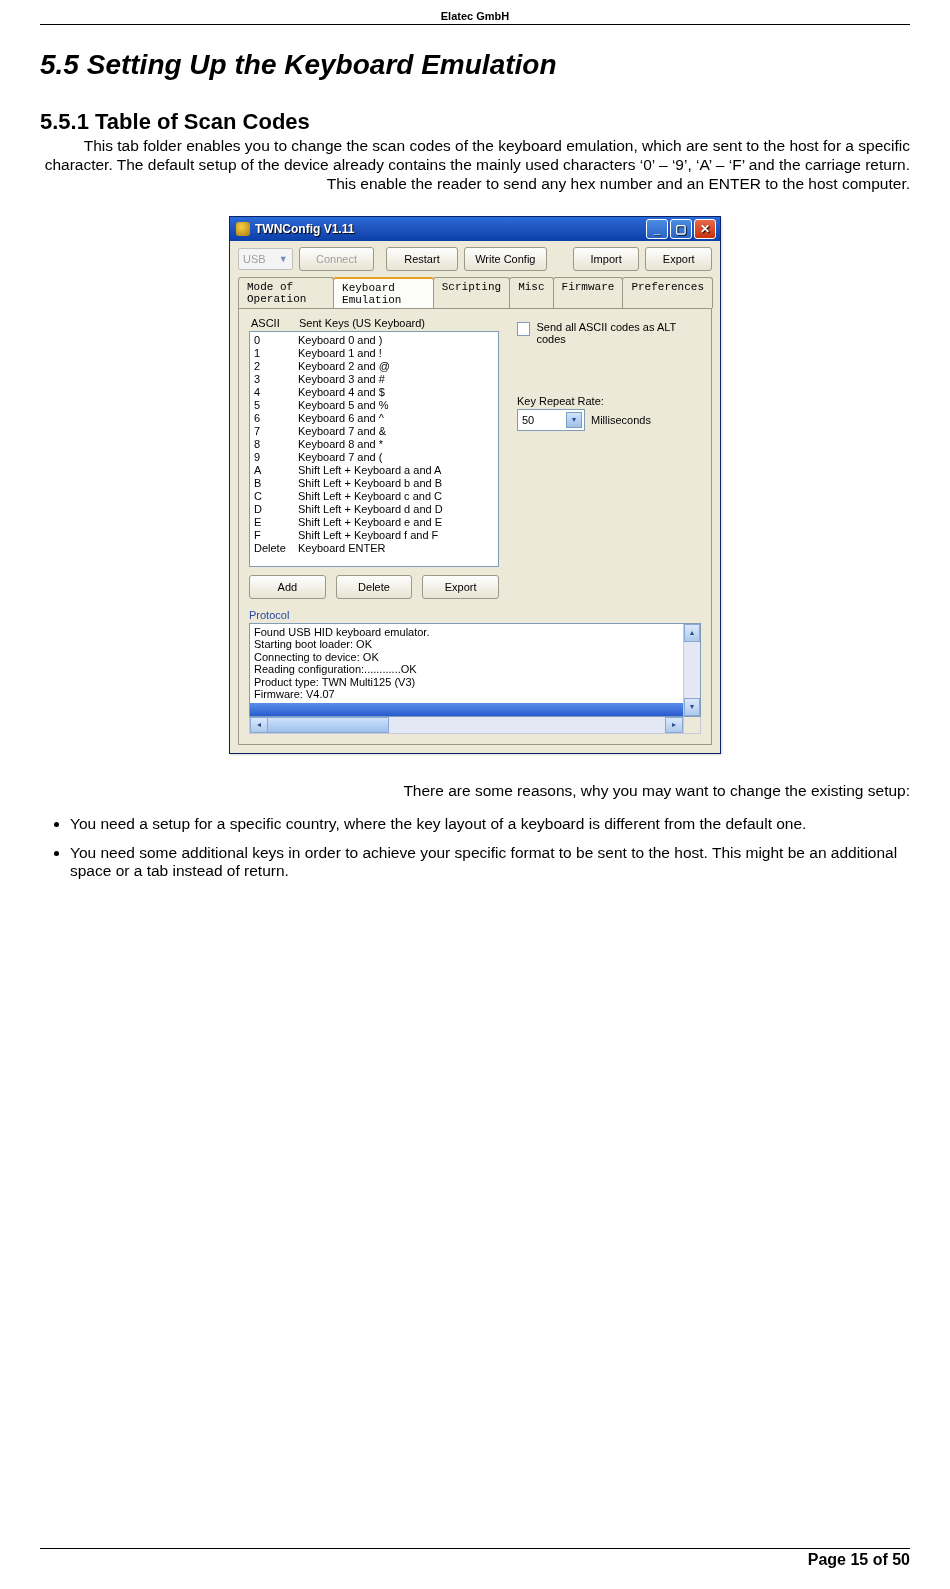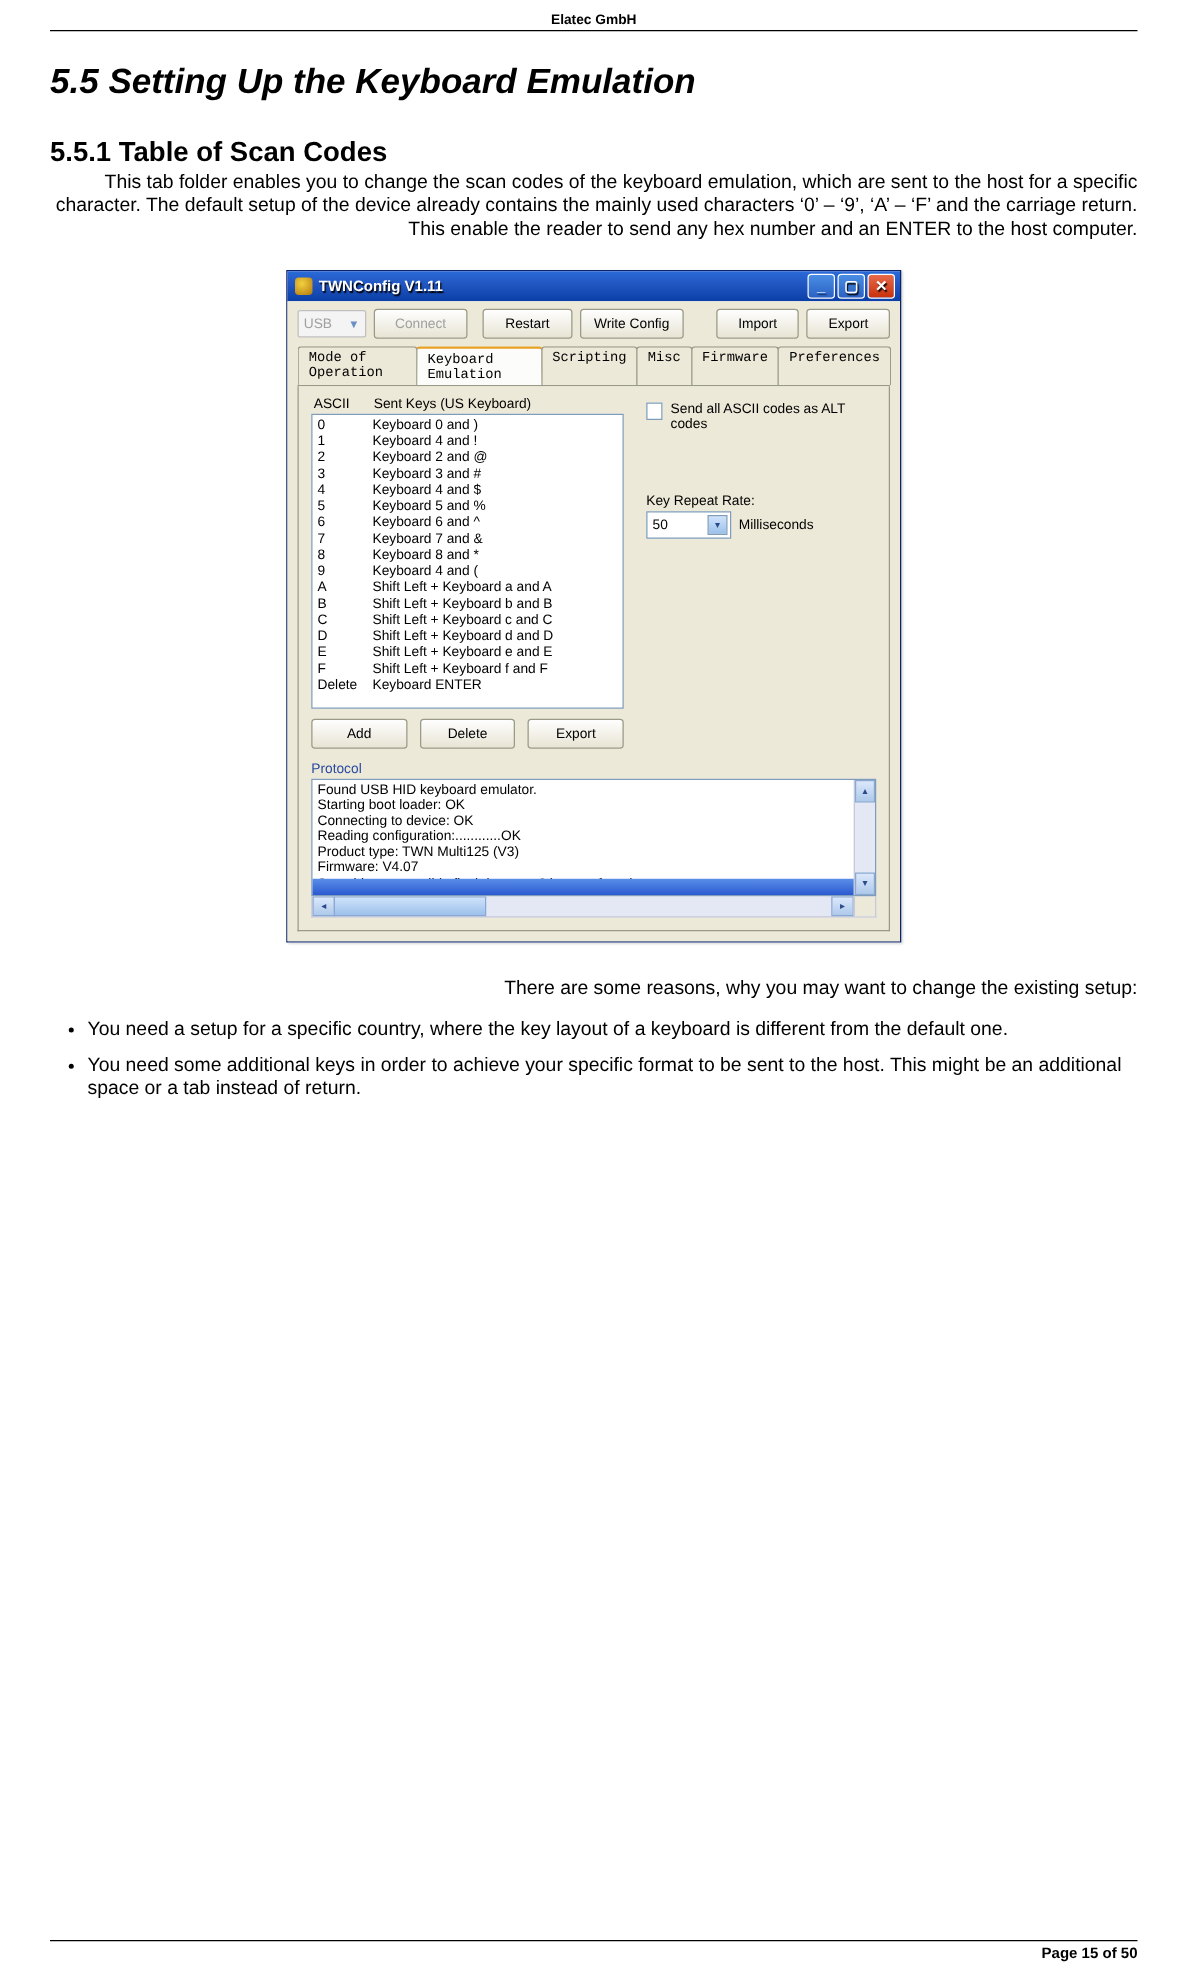--- a/index.html
+++ b/index.html
@@ -42,21 +42,21 @@
     text-align: right;
   }
   ul.bullets { margin: 6px 0 0 30px; padding: 0; }
   ul.bullets li { margin: 6px 0 10px 0; font-size: 15.5px; line-height: 1.22; }
   .footer {
     position: absolute;
     bottom: 20px;
     left: 40px; right: 40px;
     border-top: 1.5px solid #000;
     text-align: right;
-    font-size: 12px;
+    font-size: 16px;
     font-weight: bold;
     padding-top: 2px;
   }
   
   .appwin {
     width: 490px;
     margin: 22px auto 28px auto;
     border: 1px solid #0a246a;
     font-family: Tahoma, Arial, sans-serif;
     font-size: 11px;
@@ -316,21 +316,21 @@
               <span class="c1">ASCII</span>
               <span>Sent Keys (US Keyboard)</span>
             </div>
             <div class="listbox" id="scanlist">
                 <div class="listrow">
                   <span class="c1">0</span>
                   <span>Keyboard 0 and )</span>
                 </div>
                 <div class="listrow">
                   <span class="c1">1</span>
-                  <span>Keyboard 4 and !</span>
+                  <span>Keyboard 1 and !</span>
                 </div>
                 <div class="listrow">
                   <span class="c1">2</span>
                   <span>Keyboard 2 and @</span>
                 </div>
                 <div class="listrow">
                   <span class="c1">3</span>
                   <span>Keyboard 3 and #</span>
                 </div>
                 <div class="listrow">
@@ -348,21 +348,21 @@
                 <div class="listrow">
                   <span class="c1">7</span>
                   <span>Keyboard 7 and &amp;</span>
                 </div>
                 <div class="listrow">
                   <span class="c1">8</span>
                   <span>Keyboard 8 and *</span>
                 </div>
                 <div class="listrow">
                   <span class="c1">9</span>
-                  <span>Keyboard 4 and (</span>
+                  <span>Keyboard 7 and (</span>
                 </div>
                 <div class="listrow">
                   <span class="c1">A</span>
                   <span>Shift Left + Keyboard a and A</span>
                 </div>
                 <div class="listrow">
                   <span class="c1">B</span>
                   <span>Shift Left + Keyboard b and B</span>
                 </div>
                 <div class="listrow">

